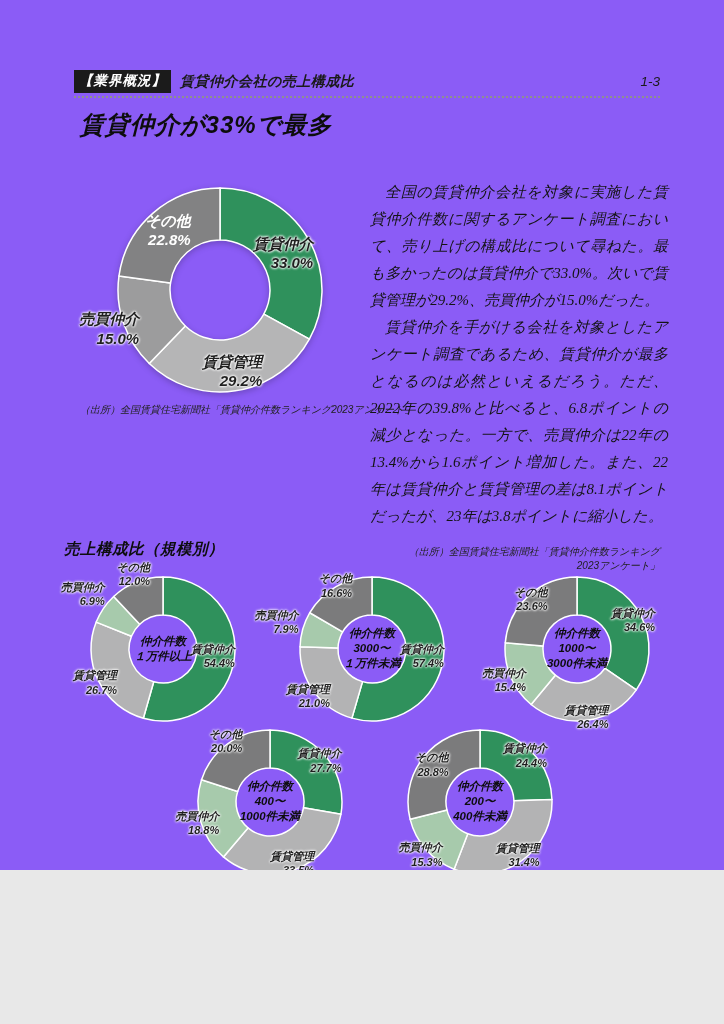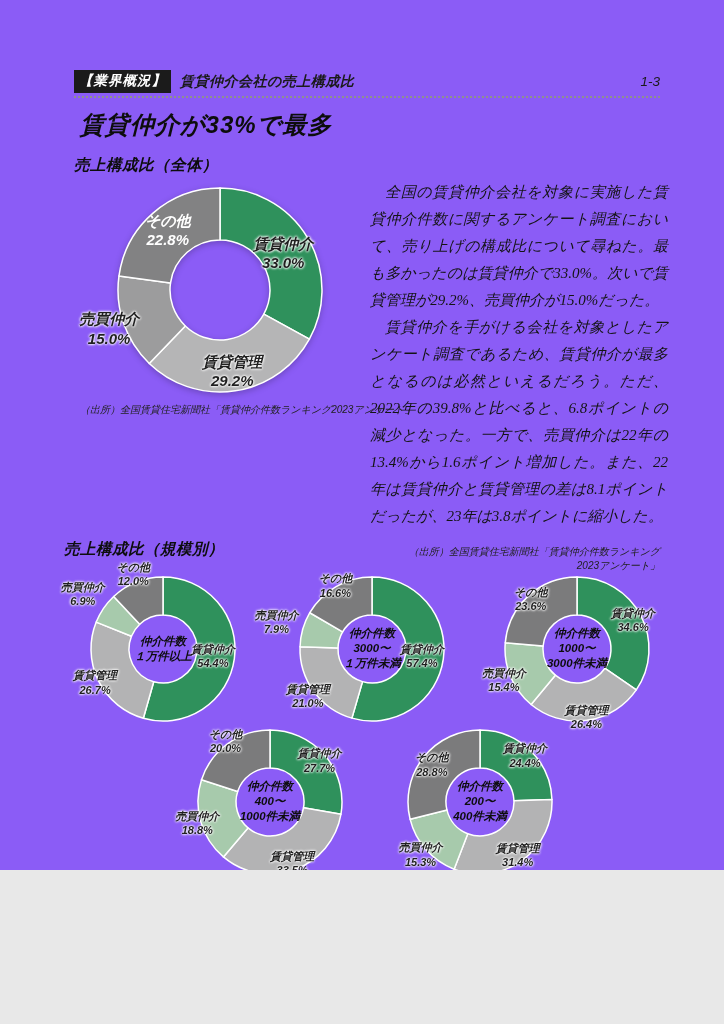--- a/index.html
+++ b/index.html
@@ -36,21 +36,21 @@
   .chart{position:absolute;}
   #chart-0{left:62px;top:180px;width:320px;height:220px;}
   #chart-1{left:63px;top:569px;width:200px;height:168px;}
   #chart-2{left:272px;top:569px;width:200px;height:168px;}
   #chart-3{left:477px;top:569px;width:200px;height:168px;}
   #chart-4{left:170px;top:722px;width:200px;height:168px;}
   #chart-5{left:380px;top:722px;width:200px;height:168px;}
   .chart svg{position:absolute;left:0;top:0;overflow:visible;}
   #chart-0 svg{filter:drop-shadow(0 2px 3px rgba(0,0,0,.22));}
 
-  .slice-label{position:absolute;transform:translate(-50%,-50%);text-align:center;font-weight:bold;
+  .slice-label{position:absolute;transform:translate(-50%,-50%);text-align:right;font-weight:bold;
                white-space:nowrap;line-height:1.3;
                text-shadow:0 0 3px #fff,0 0 3px #fff,0 0 2px #fff;}
   .center-label{position:absolute;transform:translate(-50%,-50%);text-align:center;font-weight:bold;
                 color:#0d0d0d;line-height:1.32;white-space:nowrap;}
 
   .page-number{position:absolute;left:0;top:977px;width:724px;text-align:center;font-size:13px;color:#222;}
 </style>
 </head>
 <body>
 
@@ -58,21 +58,20 @@
 
   <div class="header-row">
     <span class="badge">【業界概況】</span>
     <span class="header-title">賃貸仲介会社の売上構成比</span>
     <span class="page-ref">1-3</span>
   </div>
   <div class="dotted-rule"></div>
 
   <h1 class="main-title">賃貸仲介が33%で最多</h1>
 
-  <div class="sub-heading overall">売上構成比（全体）</div>
 
   <div class="chart" id="chart-0">
       <svg width="320" height="220">
         <path d="M158 8 A102 102 0 0 1 247.38328136447407 159.13887475837498 L201.81533400219317 134.08768370508577 A50 50 0 0 0 158 60 Z" fill="#2f915c" stroke="#ffffff" stroke-width="1.5" stroke-linejoin="round"></path>
         <path d="M247.38328136447407 159.13887475837498 A102 102 0 0 1 87.24736280709388 183.4715205385665 L123.31733470935974 146.01545124439534 A50 50 0 0 0 201.81533400219317 134.08768370508577 Z" fill="#b5b5b6" stroke="#ffffff" stroke-width="1.5" stroke-linejoin="round"></path>
         <path d="M87.24736280709388 183.4715205385665 A102 102 0 0 1 56.972934578941576 95.9453903501669 L108.47692871516745 103.1104854657681 A50 50 0 0 0 123.31733470935974 146.01545124439534 Z" fill="#9c9c9d" stroke="#ffffff" stroke-width="1.5" stroke-linejoin="round"></path>
         <path d="M56.972934578941576 95.9453903501669 A102 102 0 0 1 157.99999999999997 8 L158 60 A50 50 0 0 0 108.47692871516745 103.1104854657681 Z" fill="#828283" stroke="#ffffff" stroke-width="1.5" stroke-linejoin="round"></path>
       </svg>
       <div class="slice-label" style="left: 221.213px; top: 72.616px; font-size: 15px; color: rgb(31, 31, 31);">
         <div>賃貸仲介</div>

